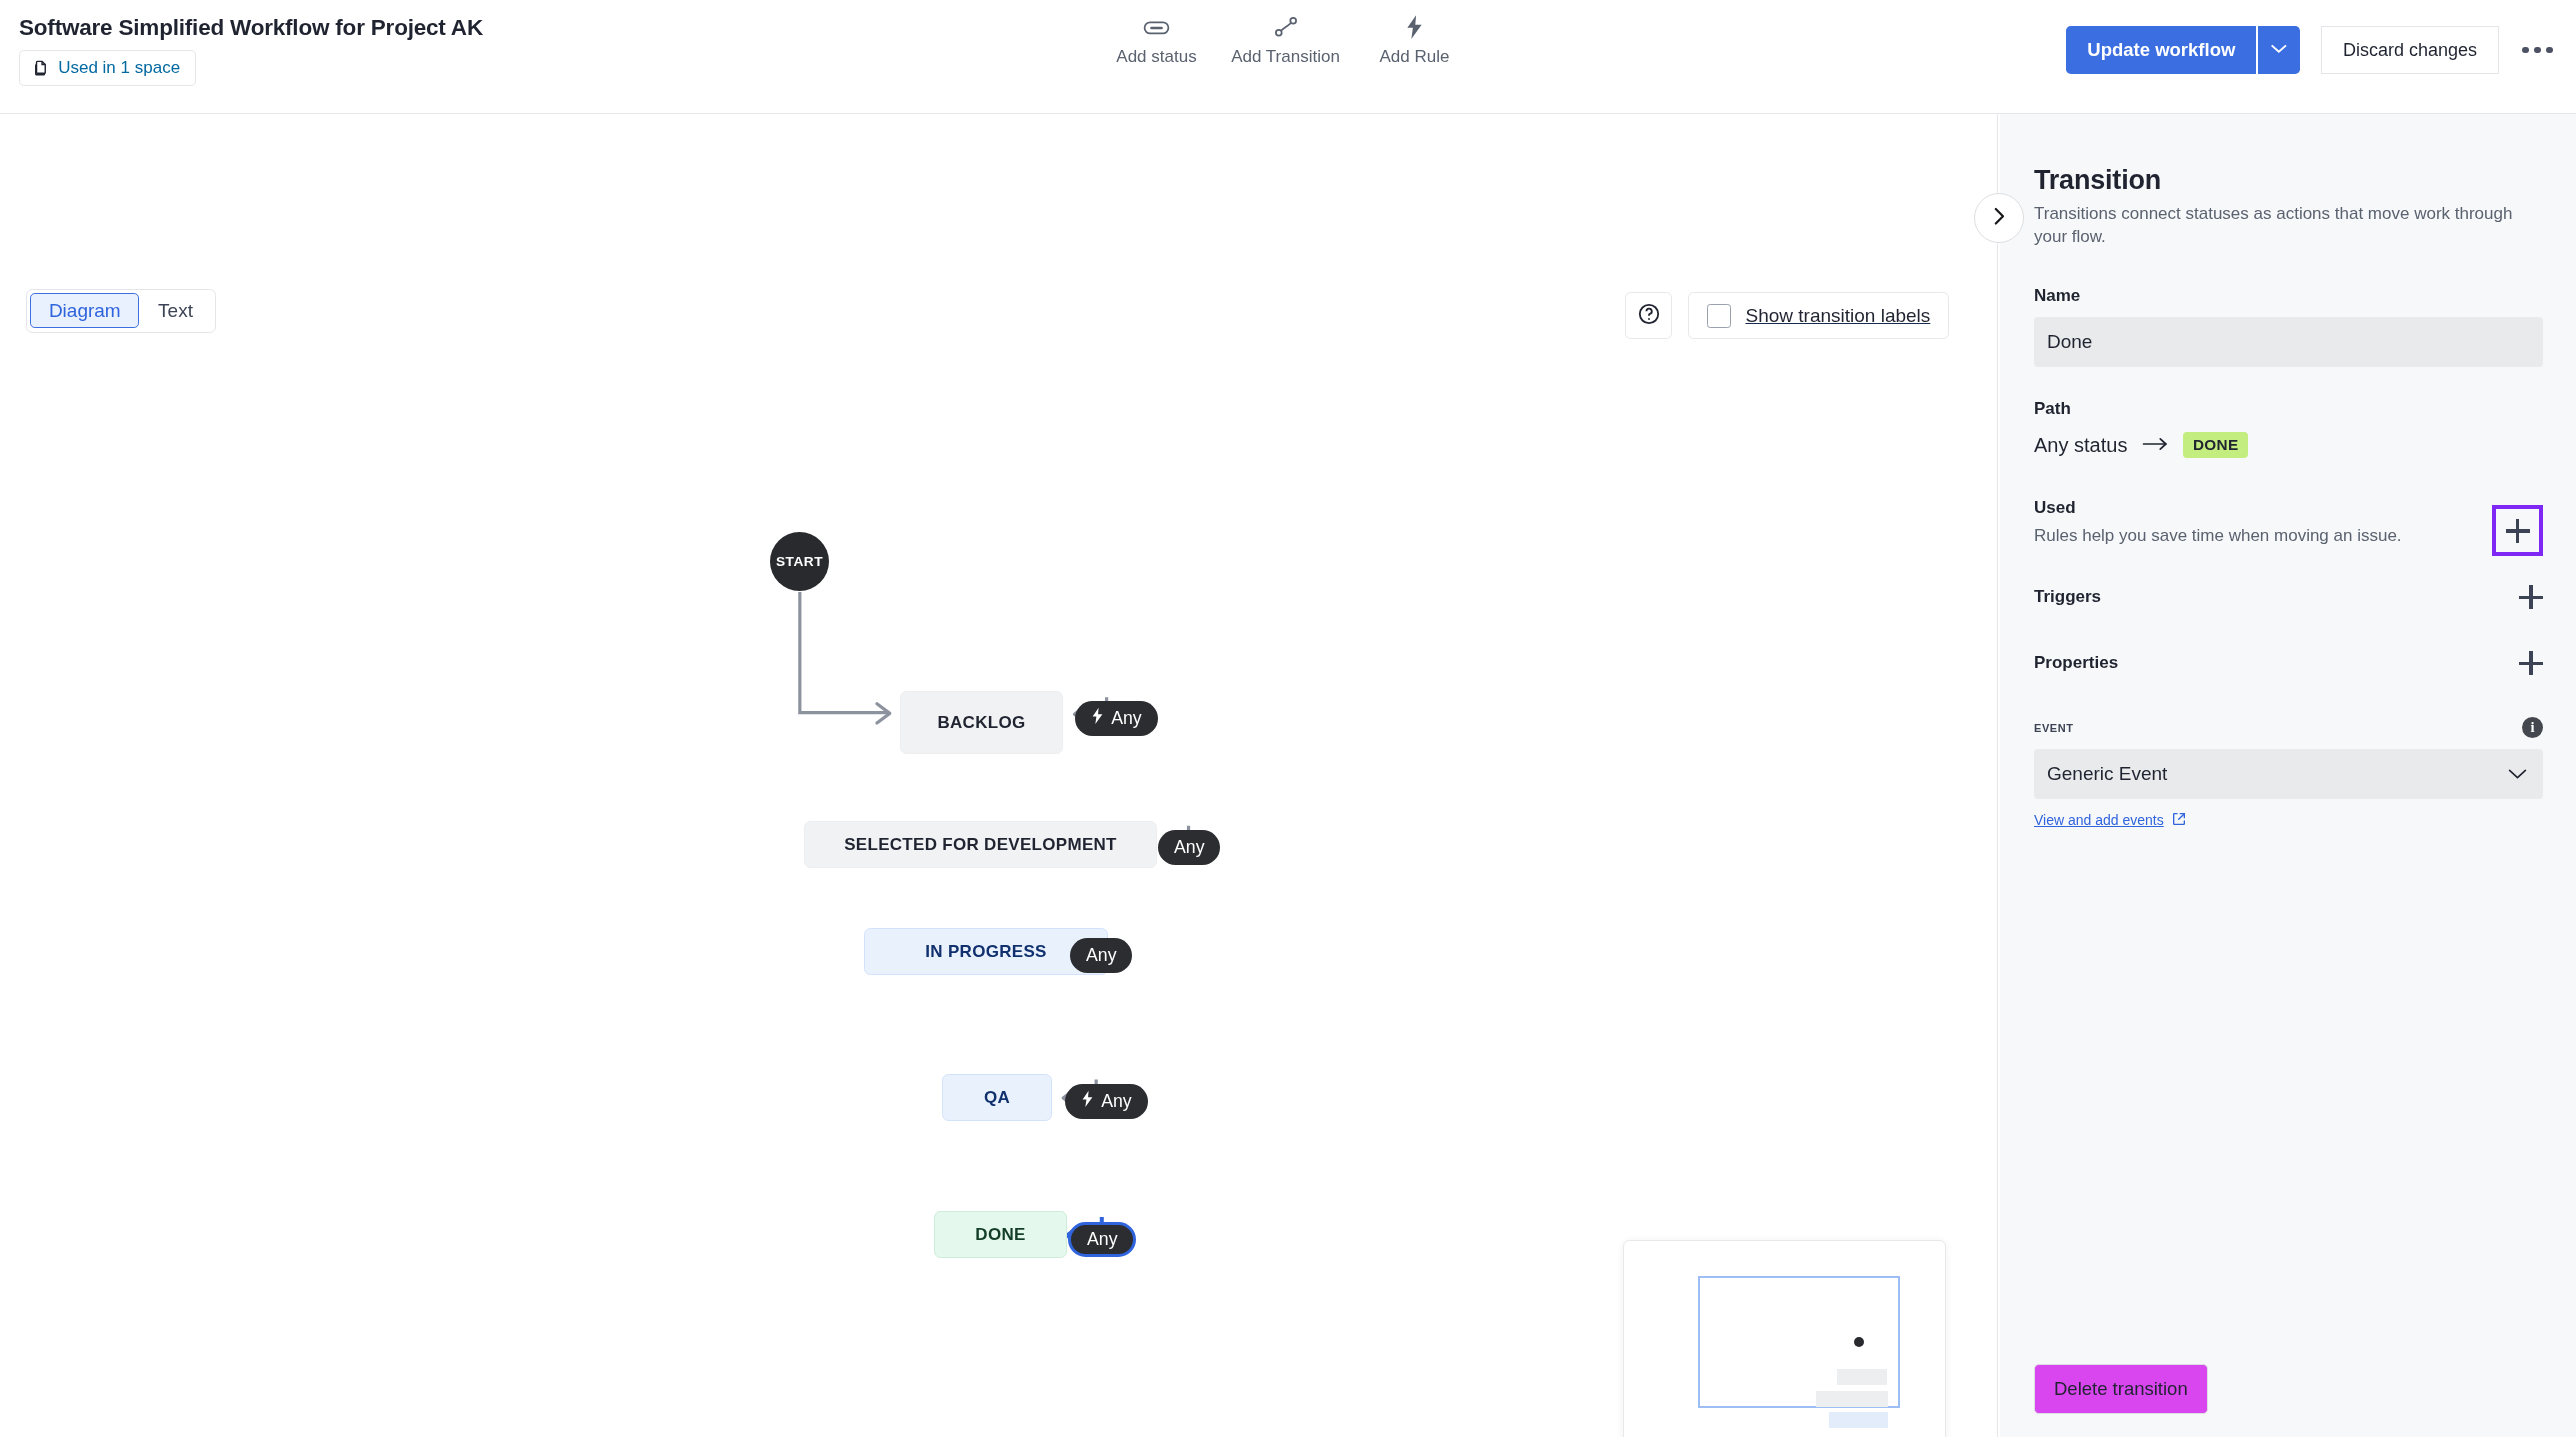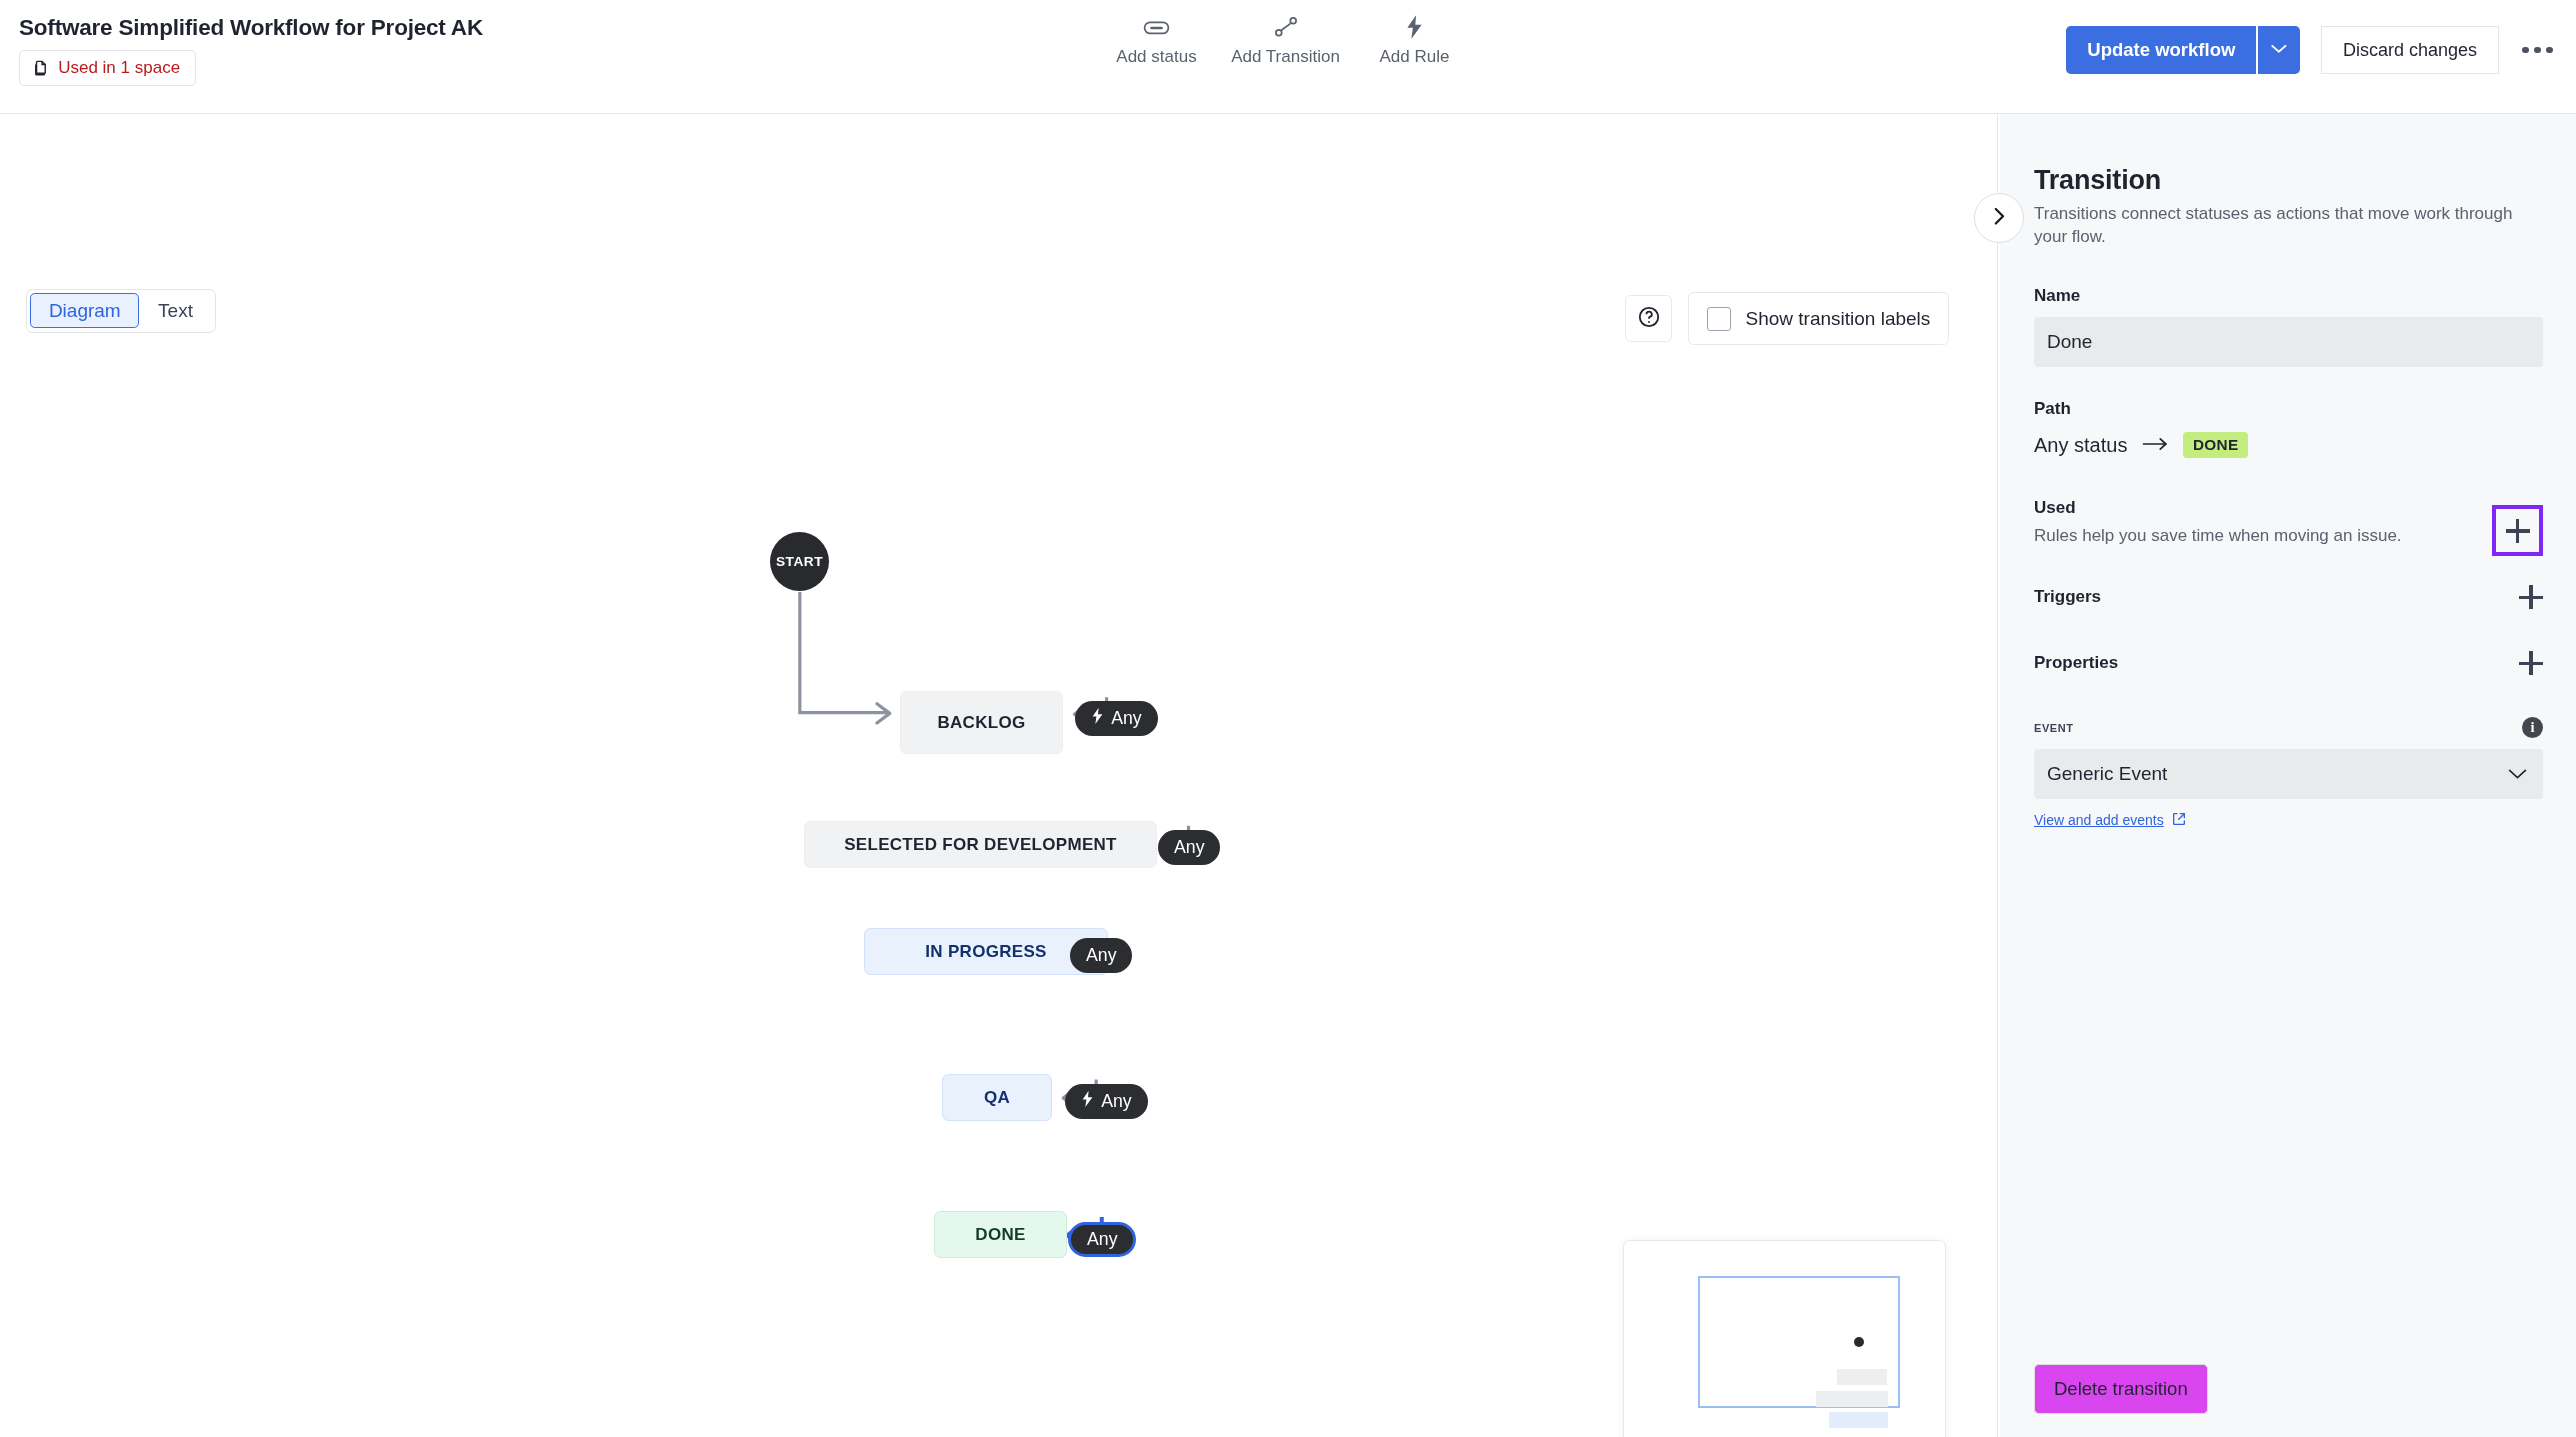--- a/index.html
+++ b/index.html
@@ -21,21 +21,21 @@
   #wf-title {
     font-size: 22.5px; font-weight: bold; color: #1f2430;
     letter-spacing: -0.2px;
   }
   #used-badge {
     margin-top: 9.6px;
     display: inline-flex; align-items: center; gap: 8px;
     border: 1.6px solid #e3e5e8; border-radius: 4.8px;
     padding: 7.2px 14.5px 7.2px 11.2px;
     background: #fff;
-    font-size: 17px; color: #b91c1c;
+    font-size: 17px; color: #0369a1;
     cursor: pointer;
   }
   #used-badge svg { display: block; }
 
   #center-actions {
     position: absolute; left: 1092px; top: 13px;
     display: flex; gap: 0px; align-items: flex-start;
   }
   .tool-act {
     width: 129px;
@@ -102,23 +102,24 @@
   #canvas-tools {
     position: absolute; right: 48px; top: 178px;
     display: flex; align-items: center; gap: 16px; z-index: 5;
   }
   #help-btn {
     width: 47px; height: 47px; border: 1.6px solid #e7e8ea; border-radius: 5.6px;
     background: #fff; cursor: pointer;
     display: flex; align-items: center; justify-content: center;
   }
   #labels-toggle {
-    height: 53px; border: 1.6px solid #e7e8ea; border-radius: 5.6px; background: #fff;
+    height: 47px; border: 1.6px solid #e7e8ea; border-radius: 5.6px; background: #fff;
     display: flex; align-items: center; gap: 14.5px; padding: 0 17.7px;
     cursor: pointer;
+    text-decoration: underline;
   }
   #labels-cb {
     width: 24px; height: 24px; border: 1.6px solid #9aa0ac; border-radius: 3.2px; background: #fff;
     flex: 0 0 auto;
   }
   #labels-text { font-size: 19px; color: #1f2430; white-space: nowrap; }
 
   #panel-collapse {
     position: absolute; left: 1974px; top: 193px; z-index: 30;
     width: 50px; height: 50px; border-radius: 50%;

